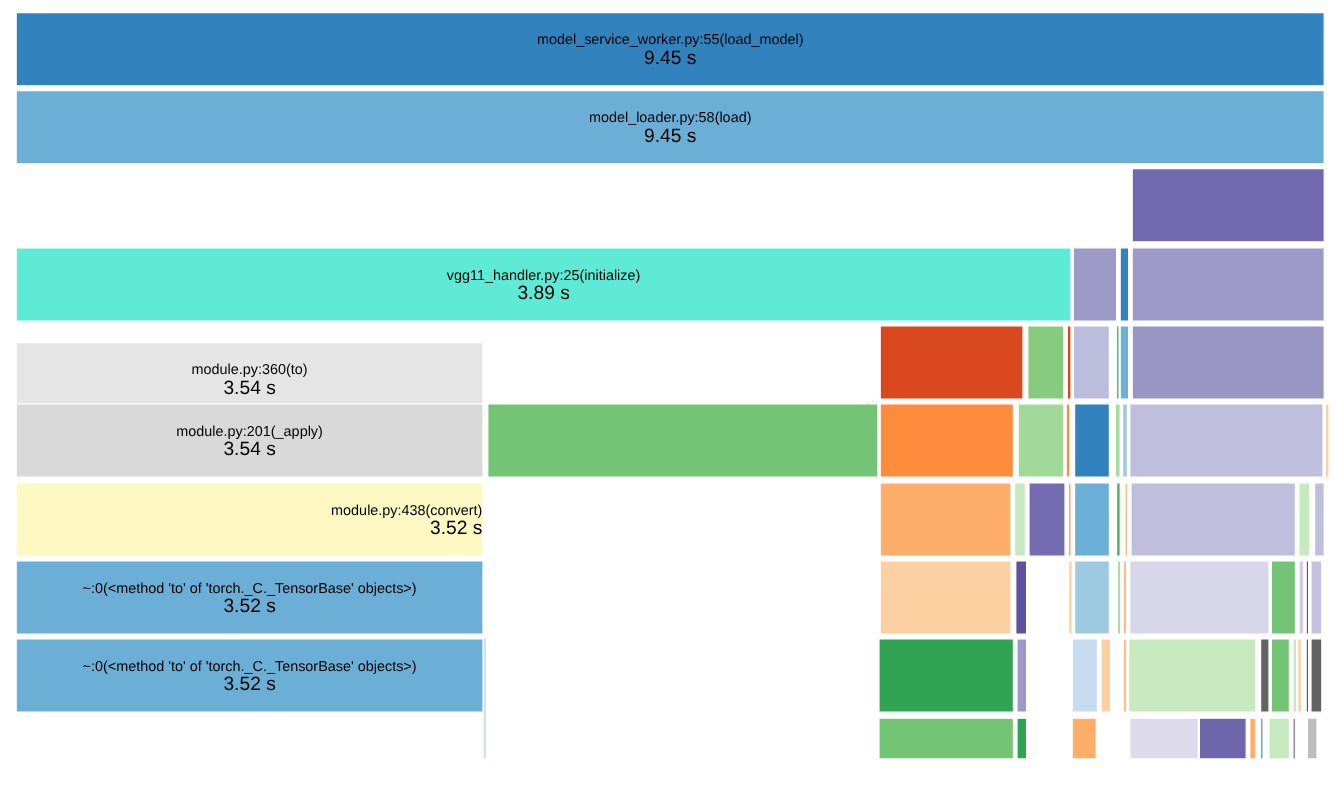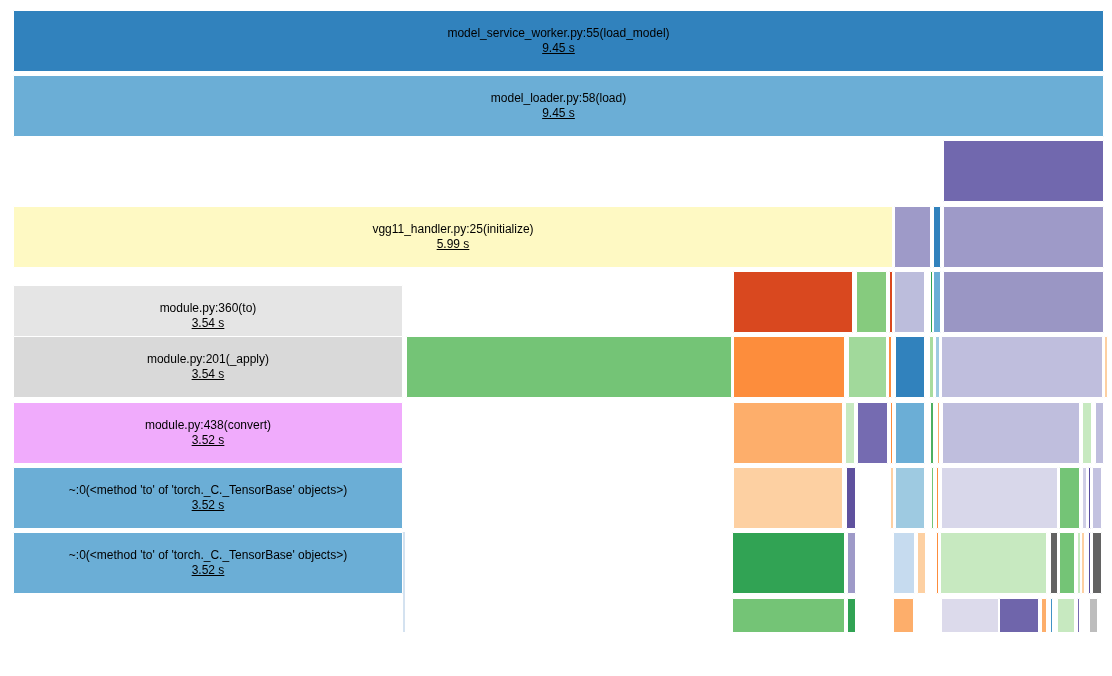--- a/index.html
+++ b/index.html
@@ -28,47 +28,46 @@
     overflow: hidden;
     cursor: pointer;
   }
   .block .lbl {
     font-size: 12px;
     line-height: 15px;
     color: #000000;
     white-space: nowrap;
   }
   .block .tm {
-    font-size: 12px;
+    font-size: 16px;
     line-height: 15px;
     color: #000000;
     white-space: nowrap;
-    text-decoration: underline;
   }
   .decor-line {
     position: absolute;
     pointer-events: none;
   }
 </style>
 </head>
 <body>
 
 <div class="stage">
     <div class="block" style="left: 13px; top: 10px; width: 1091px; height: 62px; background: rgb(49, 130, 189);">
       <div class="lbl">model_service_worker.py:55(load_model)</div>
       <div class="tm">9.45 s</div>
     </div>
     <div class="block" style="left: 13px; top: 75px; width: 1091px; height: 62px; background: rgb(107, 174, 214);">
       <div class="lbl">model_loader.py:58(load)</div>
       <div class="tm">9.45 s</div>
     </div>
     <div class="block" style="left: 943px; top: 140px; width: 161px; height: 62px; background: rgb(113, 104, 174);"></div>
-    <div class="block" style="left: 13px; top: 206px; width: 880px; height: 62px; background: #fef9c3;">
+    <div class="block" style="left: 13px; top: 206px; width: 880px; height: 62px; background: #5eead4;">
       <div class="lbl">vgg11_handler.py:25(initialize)</div>
-      <div class="tm">5.99 s</div>
+      <div class="tm">3.89 s</div>
     </div>
     <div class="block" style="left: 894px; top: 206px; width: 37px; height: 62px; background: rgb(158, 154, 200);"></div>
     <div class="block" style="left: 933px; top: 206px; width: 8px; height: 62px; background: rgb(49, 130, 189);"></div>
     <div class="block" style="left: 943px; top: 206px; width: 161px; height: 62px; background: rgb(158, 154, 200);"></div>
     <div class="block" style="left: 13px; top: 285px; width: 390px; height: 62px; background: #e5e5e5;">
       <div class="lbl">module.py:360(to)</div>
       <div class="tm">3.54 s</div>
     </div>
     <div class="block" style="left: 733px; top: 271px; width: 120px; height: 62px; background: rgb(217, 72, 31);"></div>
     <div class="block" style="left: 856px; top: 271px; width: 31px; height: 62px; background: rgb(134, 203, 126);"></div>
@@ -83,21 +82,21 @@
     </div>
     <div class="block" style="left: 406px; top: 336px; width: 326px; height: 62px; background: rgb(116, 196, 118);"></div>
     <div class="block" style="left: 733px; top: 336px; width: 112px; height: 62px; background: rgb(253, 141, 60);"></div>
     <div class="block" style="left: 848px; top: 336px; width: 39px; height: 62px; background: rgb(161, 217, 155);"></div>
     <div class="block" style="left: 888px; top: 336px; width: 4px; height: 62px; background: rgb(253, 141, 60);"></div>
     <div class="block" style="left: 895px; top: 336px; width: 30px; height: 62px; background: rgb(49, 130, 189);"></div>
     <div class="block" style="left: 929px; top: 336px; width: 5px; height: 62px; background: rgb(168, 220, 158);"></div>
     <div class="block" style="left: 935px; top: 336px; width: 5px; height: 62px; background: rgb(158, 202, 225);"></div>
     <div class="block" style="left: 941px; top: 336px; width: 162px; height: 62px; background: rgb(191, 190, 221);"></div>
     <div class="block" style="left: 1104px; top: 336px; width: 4px; height: 62px; background: rgb(253, 208, 162);"></div>
-    <div class="block" style="left: 13px; top: 402px; width: 390px; height: 62px; background: #f0abfc;">
+    <div class="block" style="left: 13px; top: 402px; width: 390px; height: 62px; background: #fef9c3; align-items: flex-end;">
       <div class="lbl">module.py:438(convert)</div>
       <div class="tm">3.52 s</div>
     </div>
     <div class="block" style="left: 733px; top: 402px; width: 110px; height: 62px; background: rgb(253, 174, 107);"></div>
     <div class="block" style="left: 845px; top: 402px; width: 10px; height: 62px; background: rgb(199, 233, 192);"></div>
     <div class="block" style="left: 857px; top: 402px; width: 31px; height: 62px; background: rgb(117, 107, 177);"></div>
     <div class="block" style="left: 890px; top: 402px; width: 3px; height: 62px; background: rgb(253, 141, 60);"></div>
     <div class="block" style="left: 895px; top: 402px; width: 30px; height: 62px; background: rgb(107, 174, 214);"></div>
     <div class="block" style="left: 930px; top: 402px; width: 4px; height: 62px; background: rgb(77, 175, 98);"></div>
     <div class="block" style="left: 937px; top: 402px; width: 3px; height: 62px; background: rgb(253, 174, 107);"></div>

